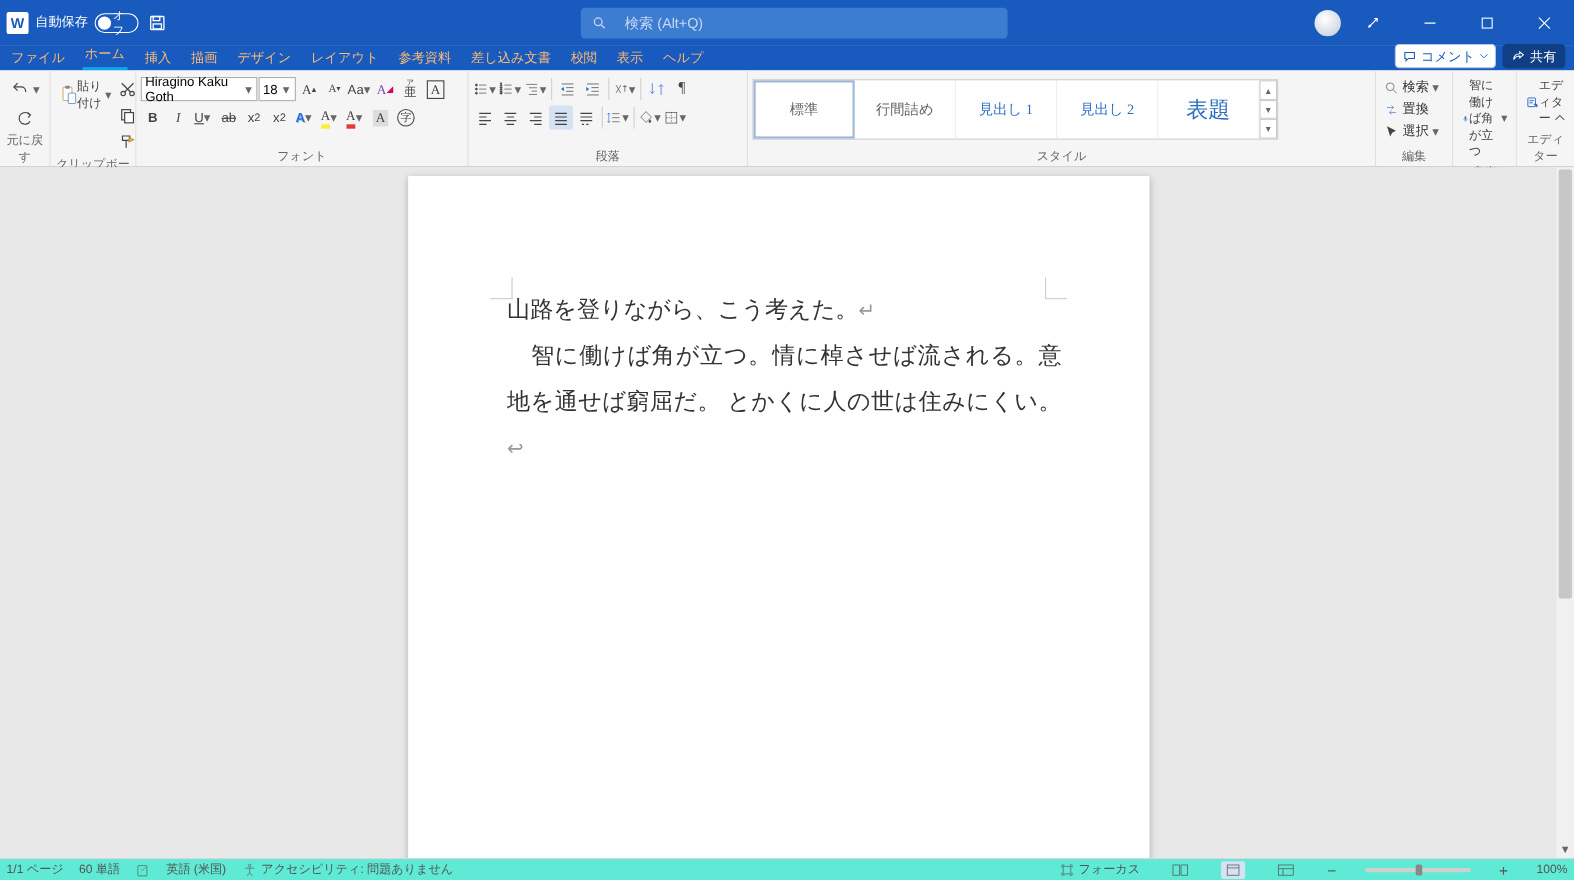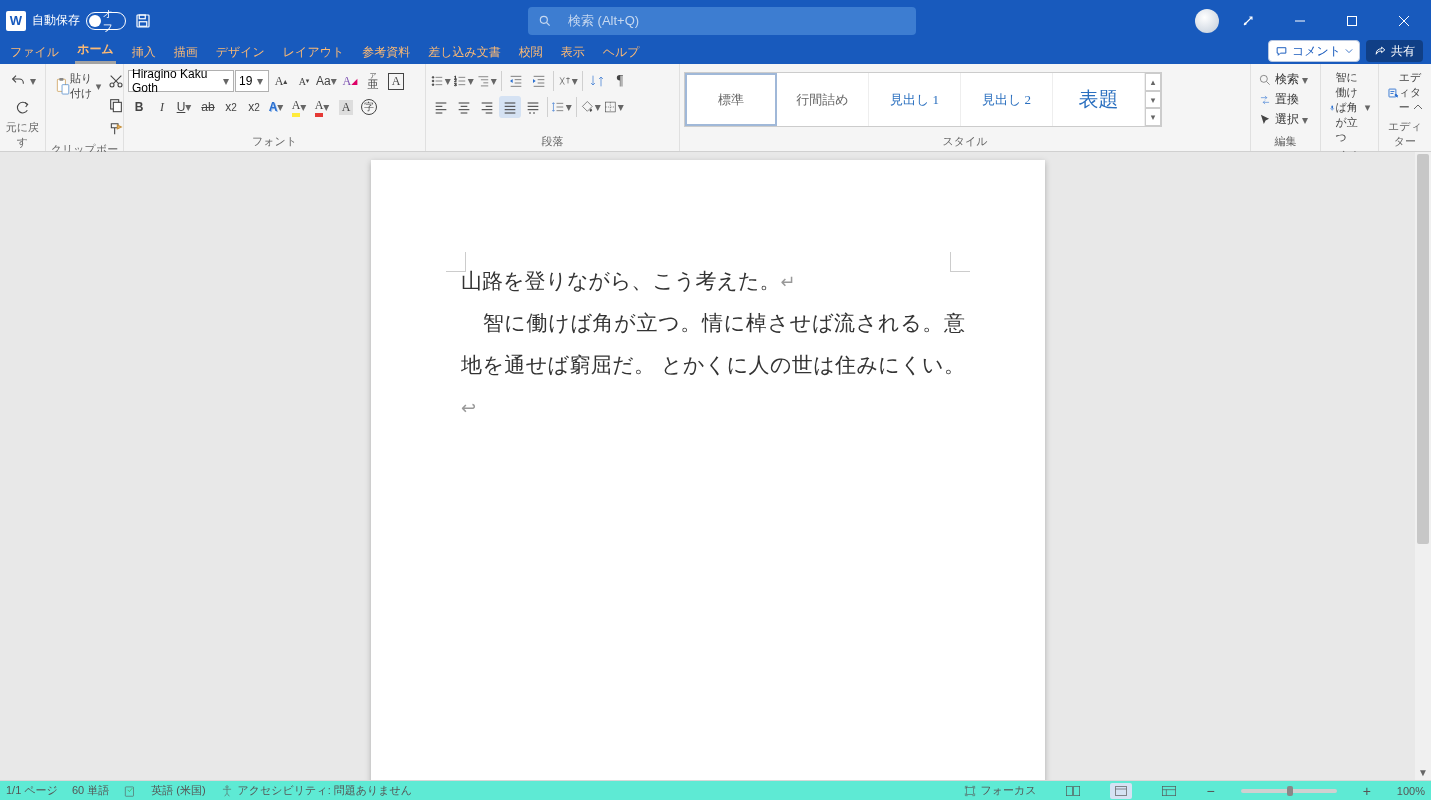--- a/index.html
+++ b/index.html
@@ -13,21 +13,21 @@
 .toggle-text{font-size:10px;}
 .save-ic{width:18px;height:18px;color:#fff;}
 .search-box{flex:0 0 388px;height:28px;background:#3d7dd1;border-radius:4px;display:flex;align-items:center;gap:16px;padding:0 10px;color:#c7d9f0;font-size:13px;margin-left:8px;}
 .tb-right{margin-left:auto;display:flex;align-items:center;gap:6px;padding-right:4px;}
 .avatar{width:24px;height:24px;border-radius:50%;background:radial-gradient(circle at 40% 35%,#fff,#bfcad8);}
 .winbtn{width:46px;height:41px;display:flex;align-items:center;justify-content:center;color:#fff;}
 .user-name{color:#c7d9f0;font-size:12px;filter:blur(2px);}
 .doc-name{color:#c7d9f0;filter:blur(2px);min-width:70px;}
 .tabs{background:#185abd;height:23px;display:flex;align-items:flex-end;padding:0 8px;gap:14px;}
 .tab{color:#fdba74;font-size:12px;padding:3px 2px; cursor:pointer;}
-.tab.active{border-bottom:3px solid #a3a3a3;font-weight:bold;}
+.tab.active{border-bottom:3px solid #0ea5e9;font-weight:normal;}
 .tabs-right{margin-left:auto;display:flex;align-items:center;gap:6px;padding-bottom:2px;}
 .btn-comment{background:#ffffff;border:1px solid #b8c7e0;border-radius:4px;height:22px;display:flex;align-items:center;padding:0 6px;gap:4px;color:#185abd;font-size:12px;}
 .btn-share{background:#103f86;border-radius:4px;height:22px;display:flex;align-items:center;padding:0 8px;gap:4px;color:#fff;font-size:12px;}
 .ribbon{background:#f5f5f5;height:88px;display:flex;border-bottom:1px solid #d0d0d0;position:relative;}
 .group{border-right:1px solid #e0e0e0;display:flex;flex-direction:column;padding:4px 4px 0;}
 .group-body{flex:1;display:flex;align-items:flex-start;}
 .group-label{font-size:11px;color:#666;text-align:center;padding:2px 0;position:relative;}
 .ribbtn{display:flex;flex-direction:row;align-items:center;justify-content:center;padding:2px 4px;color:#444;font-size:11px;cursor:pointer;border-radius:3px;}
 .smbtn{width:22px;height:22px;display:flex;align-items:center;justify-content:center;color:#444;border-radius:3px;cursor:pointer;}
 .dd{width:8px;color:#666;}
@@ -207,21 +207,21 @@
   </div>
 
   <div class="group" style="width:302px">
     <div class="group-body" style="flex-direction:column;gap:4px;padding-top:2px">
       <div class="row">
         <div class="fontcombo" style="width:106px">
             <span>Hiragino Kaku Goth</span>
             <span class="dd" style="margin-left:auto">▾</span>
           </div>
         <div class="fontcombo" style="width:34px">
-            <span>19</span>
+            <span>18</span>
             <span class="dd" style="margin-left:auto">▾</span>
           </div>
         <div class="smbtn" style="font-family:serif">A<sup style="font-size:8px">▴</sup></div>
         <div class="smbtn" style="font-family:serif;font-size:10px">A<sup style="font-size:7px">▾</sup></div>
         <div class="smbtn">Aa<span class="dd">▾</span></div>
         <div class="smbtn">
             <span style="font-family:serif;color:#7a4db0">A</span>
             <sub style="color:#d06;font-size:8px">◢</sub>
           </div>
         <div class="smbtn" style="flex-direction:column;line-height:1;font-size:7px">

